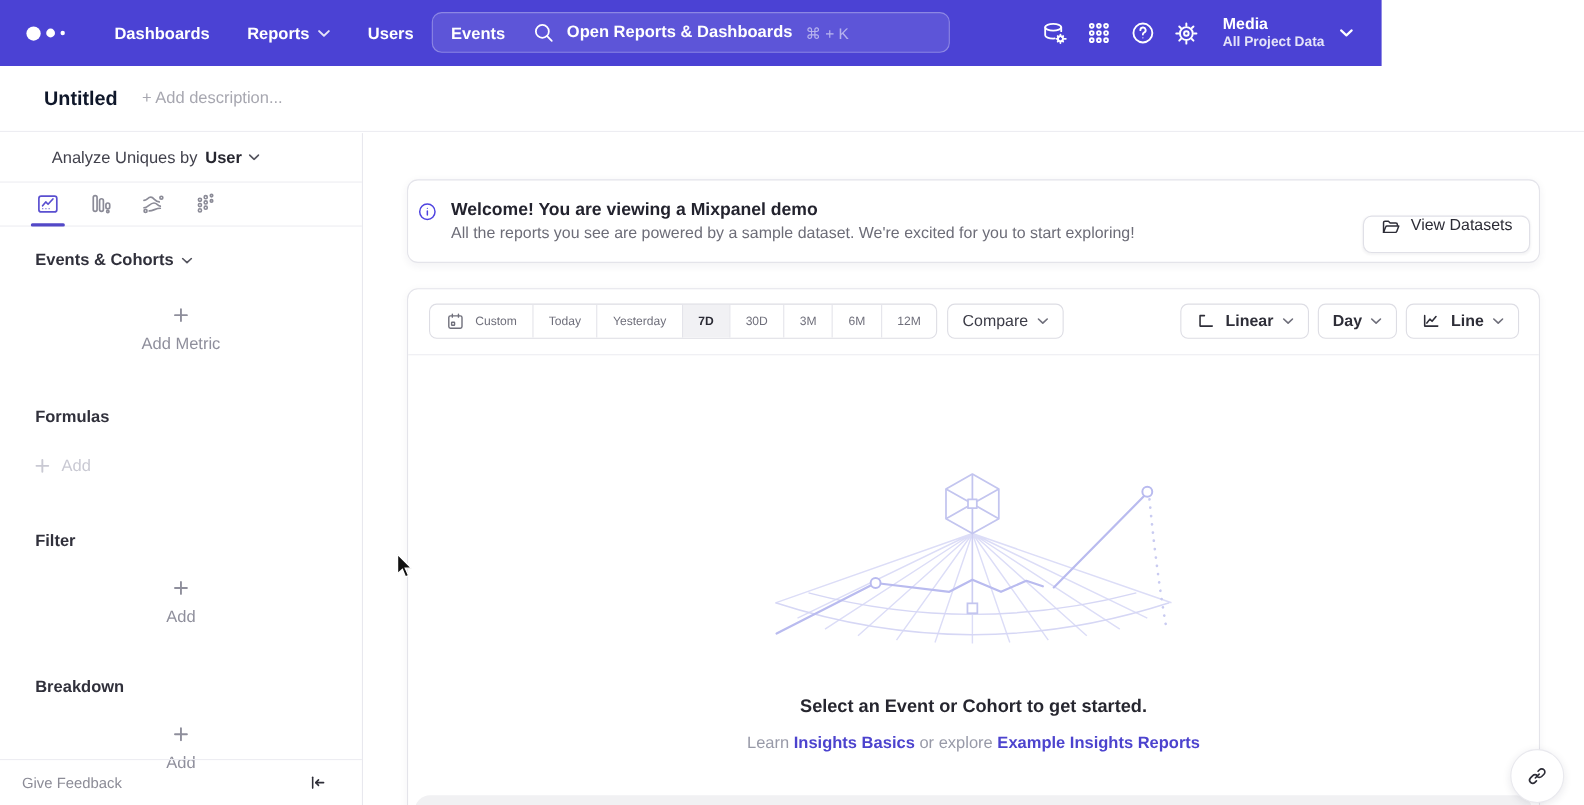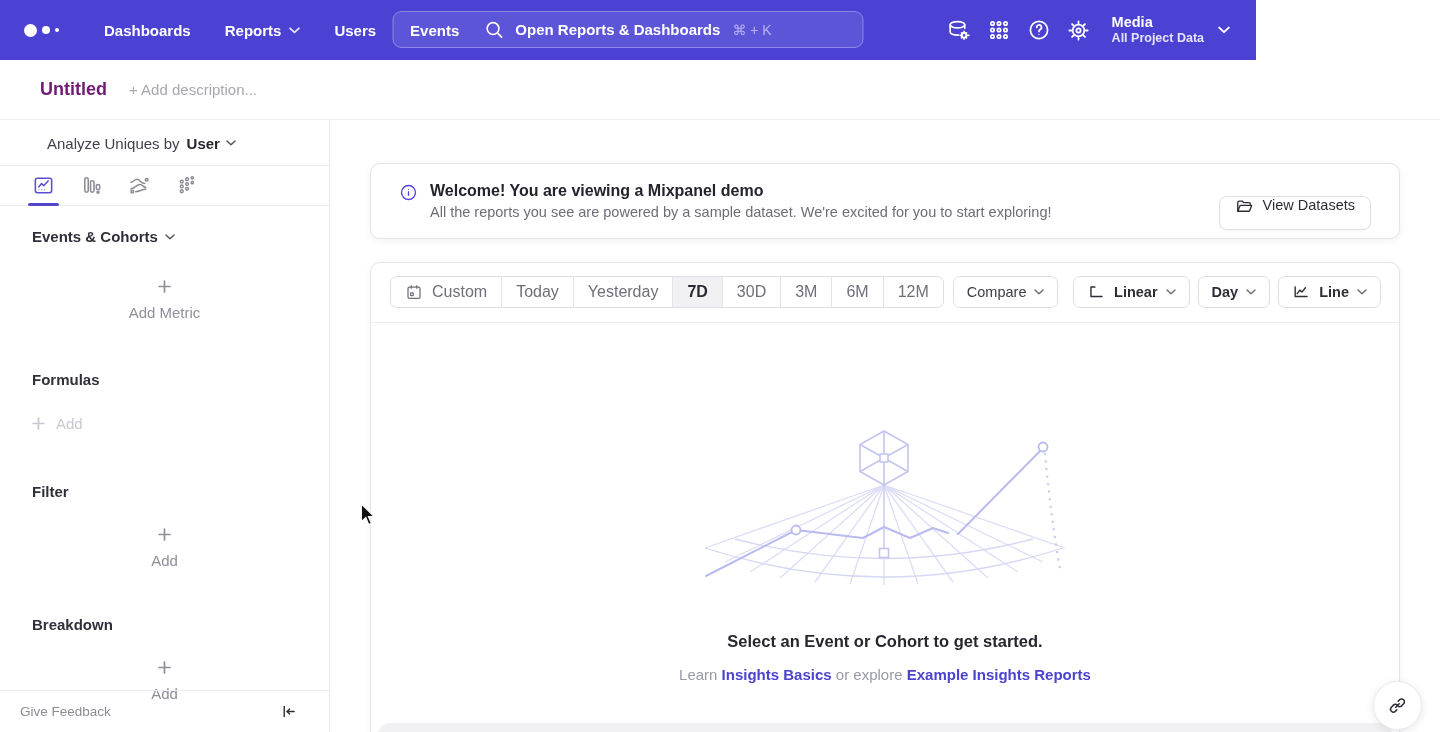--- a/index.html
+++ b/index.html
@@ -21,21 +21,21 @@
   .searchbar .ph { color:#fff; font-size:15px; font-weight:600; }
   .searchbar .kbd { color:rgba(255,255,255,.55); font-size:14px; }
   .nav-right { margin-left:auto; display:flex; align-items:center; gap:14px; color:#fff; }
   .nav-icon-btn { width:26px; height:26px; display:flex; align-items:center; justify-content:center; color:#fff; cursor:pointer; }
   .project { display:flex; align-items:center; gap:14px; margin-left:6px; cursor:pointer; }
   .project .pname { font-size:14.5px; font-weight:700; color:#fff; line-height:1.25; }
   .project .pscope { font-size:12.5px; font-weight:600; color:rgba(255,255,255,.85); line-height:1.25; }
 
   
   .report-header { position:absolute; top:60px; left:0; width:1440px; height:60px; background:#fff; display:flex; align-items:center; padding:0 28px 0 40px; border-bottom:1px solid #ededf2; }
-  .rh-title { font-size:18px; font-weight:700; color:#701a75; cursor:text; }
+  .rh-title { font-size:18px; font-weight:700; color:#0f172a; cursor:text; }
   .rh-desc { margin-left:22px; font-size:15px; color:#a7a7b0; cursor:text; }
   .rh-right { margin-left:auto; display:flex; align-items:center; gap:10px; }
   .icon-ghost { width:34px; height:34px; display:flex; align-items:center; justify-content:center; color:#2e2e38; cursor:pointer; border-radius:6px; }
   .dots3 { display:flex; gap:4px; }
   .dots3 i { width:4px; height:4px; border-radius:50%; background:#3a3a45; }
   .save-btn { margin-left:14px; height:34px; padding:0 17px; border:none; border-radius:8px; background:#b9b3ee; color:#fff; font-size:15px; font-weight:700; font-family:inherit; cursor:pointer; }
 
   
   .sidebar { position:absolute; top:121px; left:0; width:330px; height:611px; background:#fff; border-right:1px solid #e8e8ee; }
   .sb-analyze { height:45px; display:flex; align-items:center; padding:0 47px; border-bottom:1px solid #ededf2; font-size:15px; color:#41414c; gap:7px; }
@@ -49,31 +49,31 @@
   .sb-add svg { flex:0 0 auto; }
   .sb-add.c-mid { color:#8f8f9c;flex-direction:column; }
   .sb-add.c-light { color:#c9c9d3; }
   .sb-footer { position:absolute; left:0; right:0; bottom:0; height:42px; border-top:1px solid #ededf2; display:flex; align-items:center; padding:0 32px 0 20px; }
   .sb-feedback { font-size:13.5px; color:#8c8c97; cursor:pointer; }
   .sb-collapse { margin-left:auto; color:#2e2e38; cursor:pointer; display:flex; }
 
   
   .main { position:absolute; top:120px; left:330px; width:1110px; height:612px; background:#fff; }
 
-  .banner { position:absolute; left:40px; right:40px; top:43px; height:76px; background:#fff; border:1px solid #e4e4ea; border-radius:10px; box-shadow:0 2px 8px rgba(30,30,60,.06); display:flex; align-items:center; padding:0 28px; }
+  .banner { position:absolute; left:40px; right:40px; top:43px; height:76px; background:#fff; border:1px solid #e4e4ea; border-radius:10px; box-shadow:0 2px 8px rgba(30,30,60,.06); display:flex; align-items:center; padding:0 8px; }
   .banner .info { color:#4f44e0; display:flex; margin-top:-18px; }
   .banner .btxt { margin-left:12px; }
   .banner .btitle { font-size:16px; font-weight:700; color:#23232e; }
   .banner .bbody { font-size:14.5px; color:#6d6d78; margin-top:4px; }
   .view-datasets { margin-left:auto; height:34px; padding:0 15px; background:#fff; border:1px solid #e0e0e7; border-radius:8px; display:flex; gap:9px; font-size:14.5px; font-weight:400; color:#2c2c36; cursor:pointer; box-shadow:0 1px 2px rgba(30,30,60,.05); font-family:inherit;margin-top:24px; }
 
   .panel { position:absolute; left:40px; right:40px; top:142px; bottom:-20px; background:#fff; border:1px solid #e4e4ea; border-radius:10px; box-shadow:0 2px 8px rgba(30,30,60,.05); overflow:hidden; }
   .controls { display:flex; align-items:center; padding:13px 18px 14px 19px; border-bottom:1px solid #ededf2; }
   .seg-group { display:flex; align-items:stretch; height:32px; border:1px solid #dddde4; border-radius:7px; overflow:hidden; background:#fff; }
-  .seg { display:flex; align-items:center; gap:9px; padding:0 14px; font-size:16px; color:#6f6f7b; border-left:1px solid #e4e4ea; cursor:pointer; white-space:nowrap; }
+  .seg { display:flex; align-items:center; gap:9px; padding:0 14px; font-size:11px; color:#6f6f7b; border-left:1px solid #e4e4ea; cursor:pointer; white-space:nowrap; }
   .seg:first-child { border-left:none; }
   .seg.selected { background:#f1f1f4; color:#2a2a34; font-weight:600; }
   .ctl-btn { height:32px; border:1px solid #dddde4; border-radius:7px; background:#fff; display:flex; align-items:center; gap:8px; padding:0 13px; font-size:14.5px; font-weight:600; color:#2e2e38; cursor:pointer; white-space:nowrap; font-family:inherit; }
   .ctl-btn .chev { color:#6f6f7b; }
   .compare { margin-left:9px; font-weight:400; color:#3c3c47; }
   .right-ctls { margin-left:auto; display:flex; gap:8px; }
 
   .empty { padding-top:103px; text-align:center; }
   .empty-title { margin-top:42px; font-size:16.5px; font-weight:700; color:#26262f; }
   .empty-sub { margin-top:15px; font-size:15px; color:#989aa8; }

